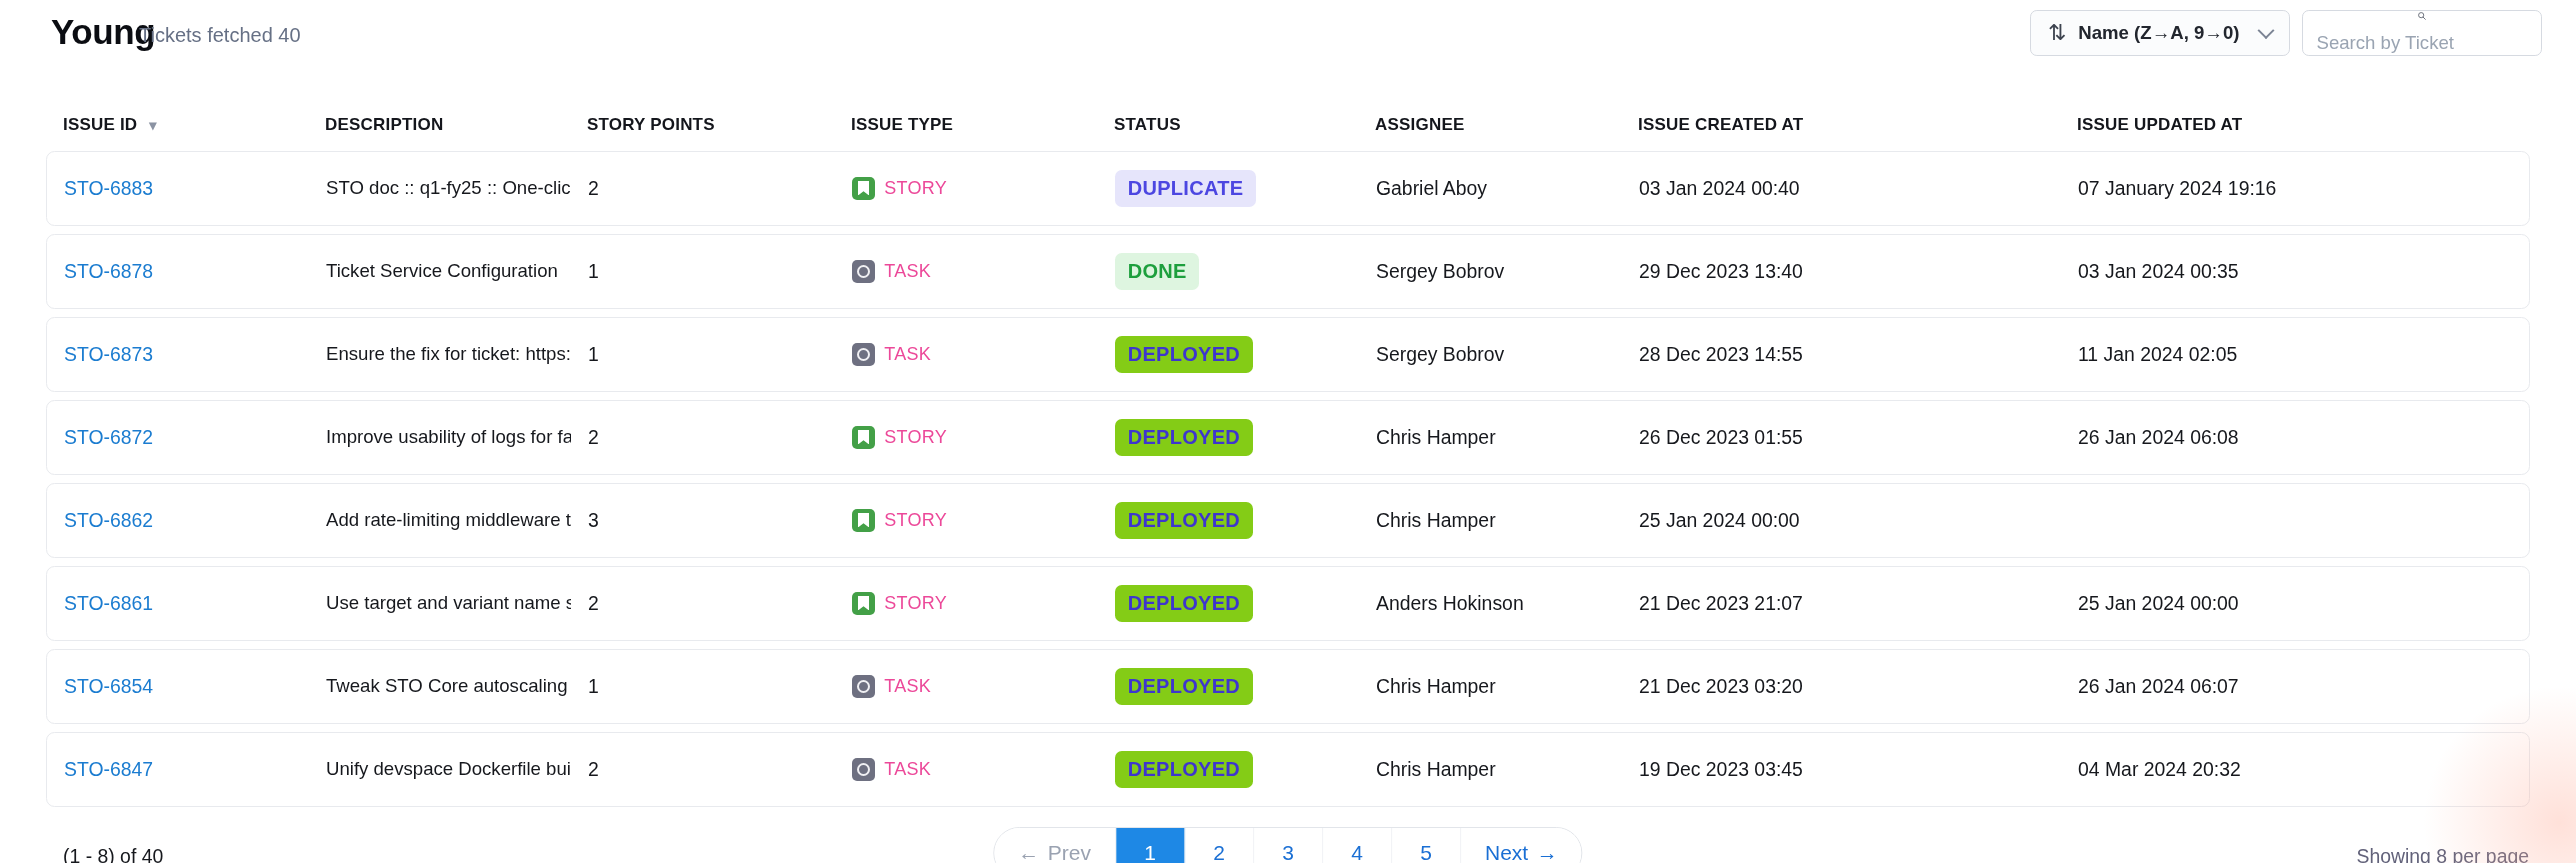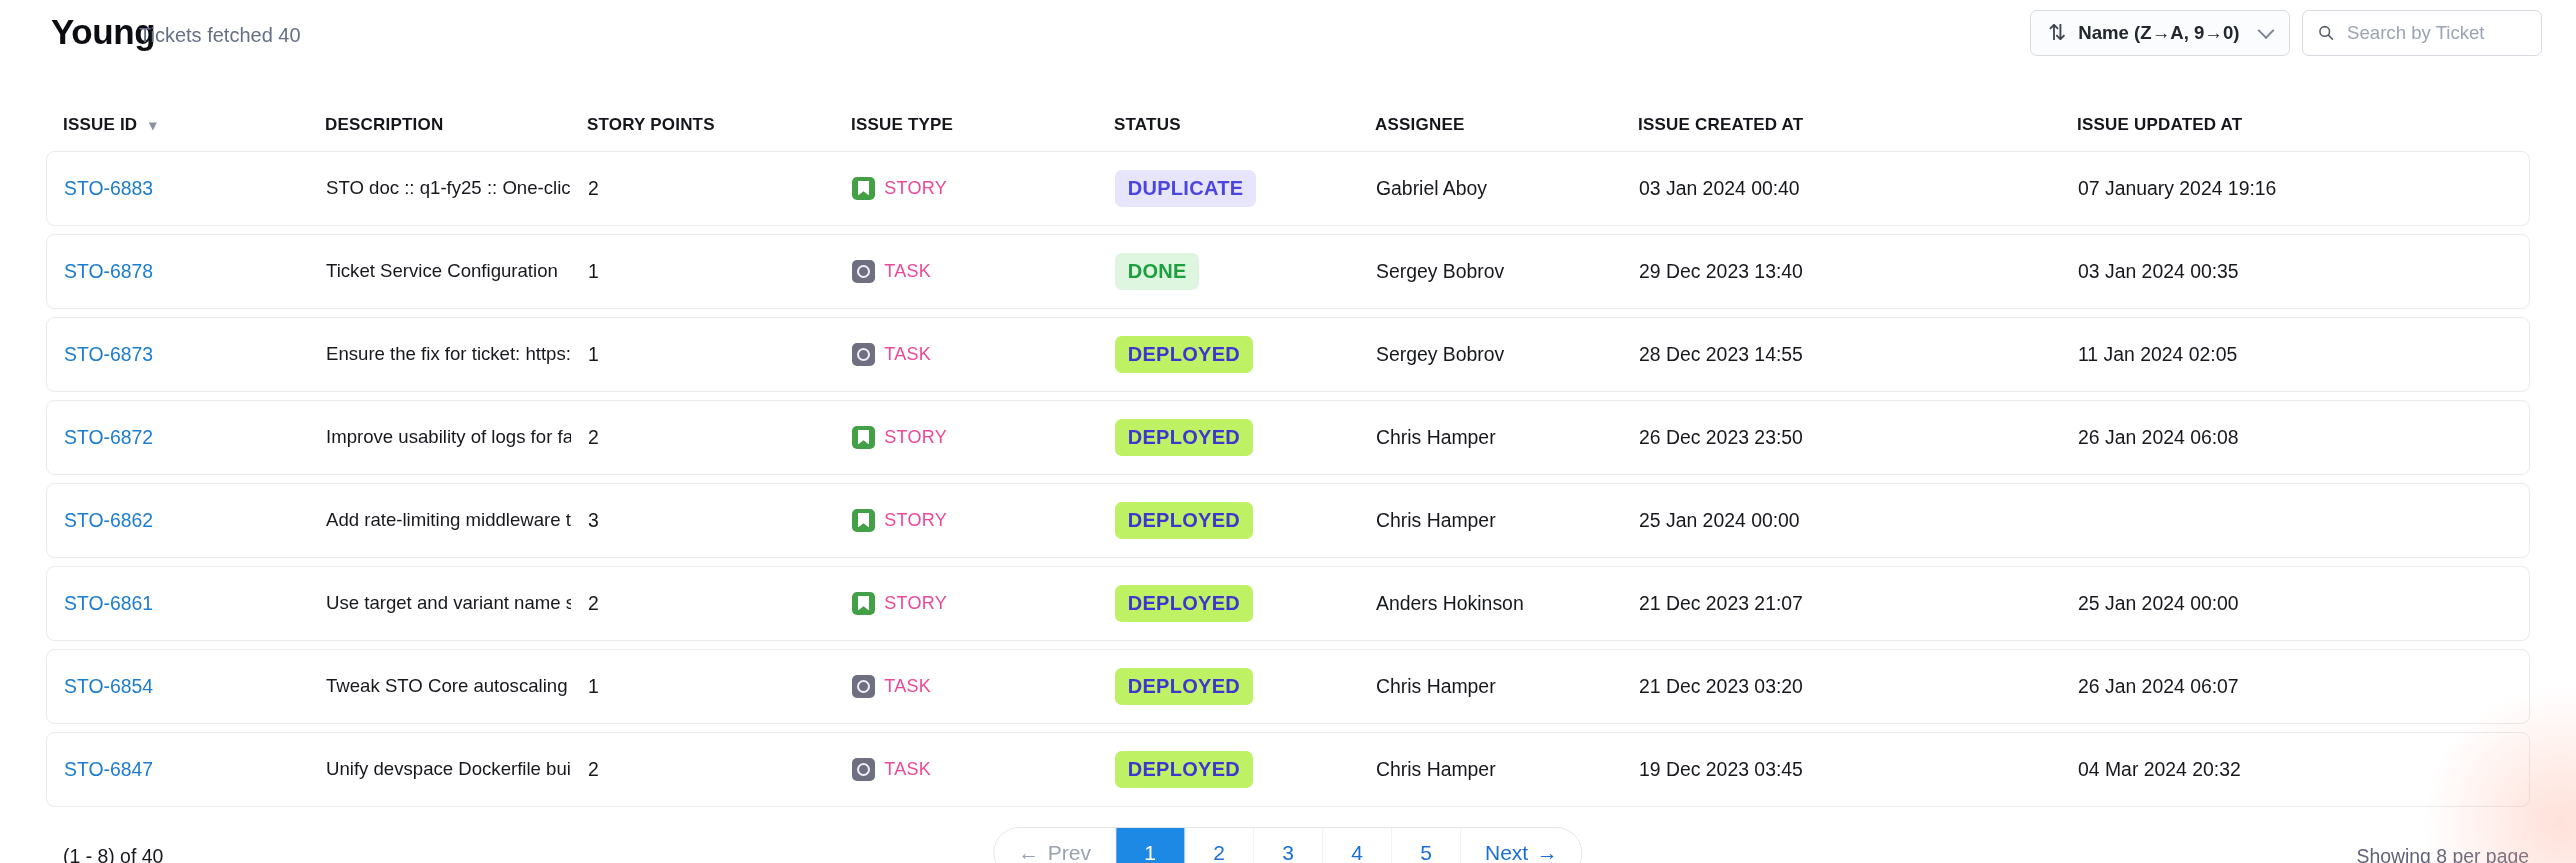--- a/index.html
+++ b/index.html
@@ -12,21 +12,21 @@
               letter-spacing:-0.4px;color:#0b0d12;margin:0;}
   .subtitle{position:absolute;left:139px;top:24px;font-size:20px;color:#667085;}
   .controls{position:absolute;right:34px;top:10px;display:flex;gap:12px;align-items:center;}
   .sort-select{display:flex;align-items:center;gap:12px;height:44px;padding:0 17px;
                border:0.8px solid #d6dae1;border-radius:6.8px;background:#fbfcfd;cursor:pointer;}
   .sort-arrows{font-size:22px;color:#3e4450;line-height:1;}
   .sort-label{font-size:18.6px;font-weight:700;color:#22262e;white-space:nowrap;}
   .chevron{width:10px;height:10px;border-right:2.1px solid #7b8494;border-bottom:2.1px solid #7b8494;
            transform:rotate(45deg) translate(-1.7px,-1.7px);margin-left:8.5px;}
   .search-box{display:flex;align-items:center;gap:10px;height:44px;width:211px;
-              border:0.8px solid #d6dae1;border-radius:6.8px;background:#fff;padding:0 13.5px;}
+              border:0.8px solid #d6dae1;border-radius:6.8px;background:#fff;padding:0 13.5px;flex-direction:column;}
   .search-box input{border:none;outline:none;font-size:18.6px;width:100%;background:transparent;
                     font-family:"Liberation Sans", sans-serif;color:#22262e;}
   .search-box input::placeholder{color:#9aa4b2;}
 
   
   .grid-cols{display:grid;grid-template-columns:262px 262px 264px 263px 261px 263px 439px 1fr;
              align-items:center;}
   .thead{margin:0 46px;height:39px;}
   .th{padding-left:17px;font-size:17px;font-weight:700;color:#14161c;letter-spacing:0.2px;
       white-space:nowrap;display:flex;align-items:center;}
@@ -49,21 +49,21 @@
   .type-icon[data-kind="task"]{background:#6e7081;}
   .type-icon[data-kind="task"]::before{content:"";width:9.3px;height:9.3px;
              border:2.5px solid #f0f0f3;border-radius:50%;}
   .type-label{font-size:18px;color:#ec4899;letter-spacing:0.3px;}
 
   
   .badge{display:inline-block;padding:6.8px 12.7px;border-radius:6.8px;font-size:20px;font-weight:700;
          letter-spacing:0.3px;}
   .badge[data-kind="duplicate"]{background:#e6e5fb;color:#4c46e1;}
   .badge[data-kind="done"]{background:#def5e0;color:#1d9f3d;}
-  .badge[data-kind="deployed"]{background:#bef264;color:#3e36ce;text-align:right;}
+  .badge[data-kind="deployed"]{background:#84cc16;color:#3e36ce;text-align:right;}
 
   
   .footer{position:relative;height:59px;margin-top:20px;}
   .range{position:absolute;left:63px;top:50%;transform:translateY(-50%);font-size:19.4px;color:#16181d;}
   .pagination{position:absolute;left:50%;top:0;transform:translateX(-50%);display:flex;
               align-items:stretch;height:52px;border:1.3px solid #e2e5ea;border-radius:27px;
               overflow:hidden;background:#fff;box-sizing:border-box;}
   .page-cell{display:flex;align-items:center;justify-content:center;font-size:21px;
              border-right:1.3px solid #eceef2;cursor:pointer;background:#fff;}
   .page-cell:last-child{border-right:none;}
@@ -163,21 +163,21 @@
     <div class="row grid-cols">
       <div class="cell"><a class="id-link">STO-6872</a></div>
       <div class="cell">Improve usability of logs for failur...</div>
       <div class="cell points">2</div>
       <div class="cell type-cell">
         <span class="type-icon" data-kind="story"></span>
         <span class="type-label">STORY</span>
       </div>
       <div class="cell"><span class="badge" data-kind="deployed">DEPLOYED</span></div>
       <div class="cell assignee">Chris Hamper</div>
-      <div class="cell date">26 Dec 2023 23:50</div>
+      <div class="cell date">26 Dec 2023 01:55</div>
       <div class="cell date">26 Jan 2024 06:08</div>
     </div>
 
     <div class="row grid-cols">
       <div class="cell"><a class="id-link">STO-6862</a></div>
       <div class="cell">Add rate-limiting middleware to S...</div>
       <div class="cell points">3</div>
       <div class="cell type-cell">
         <span class="type-icon" data-kind="story"></span>
         <span class="type-label">STORY</span>

